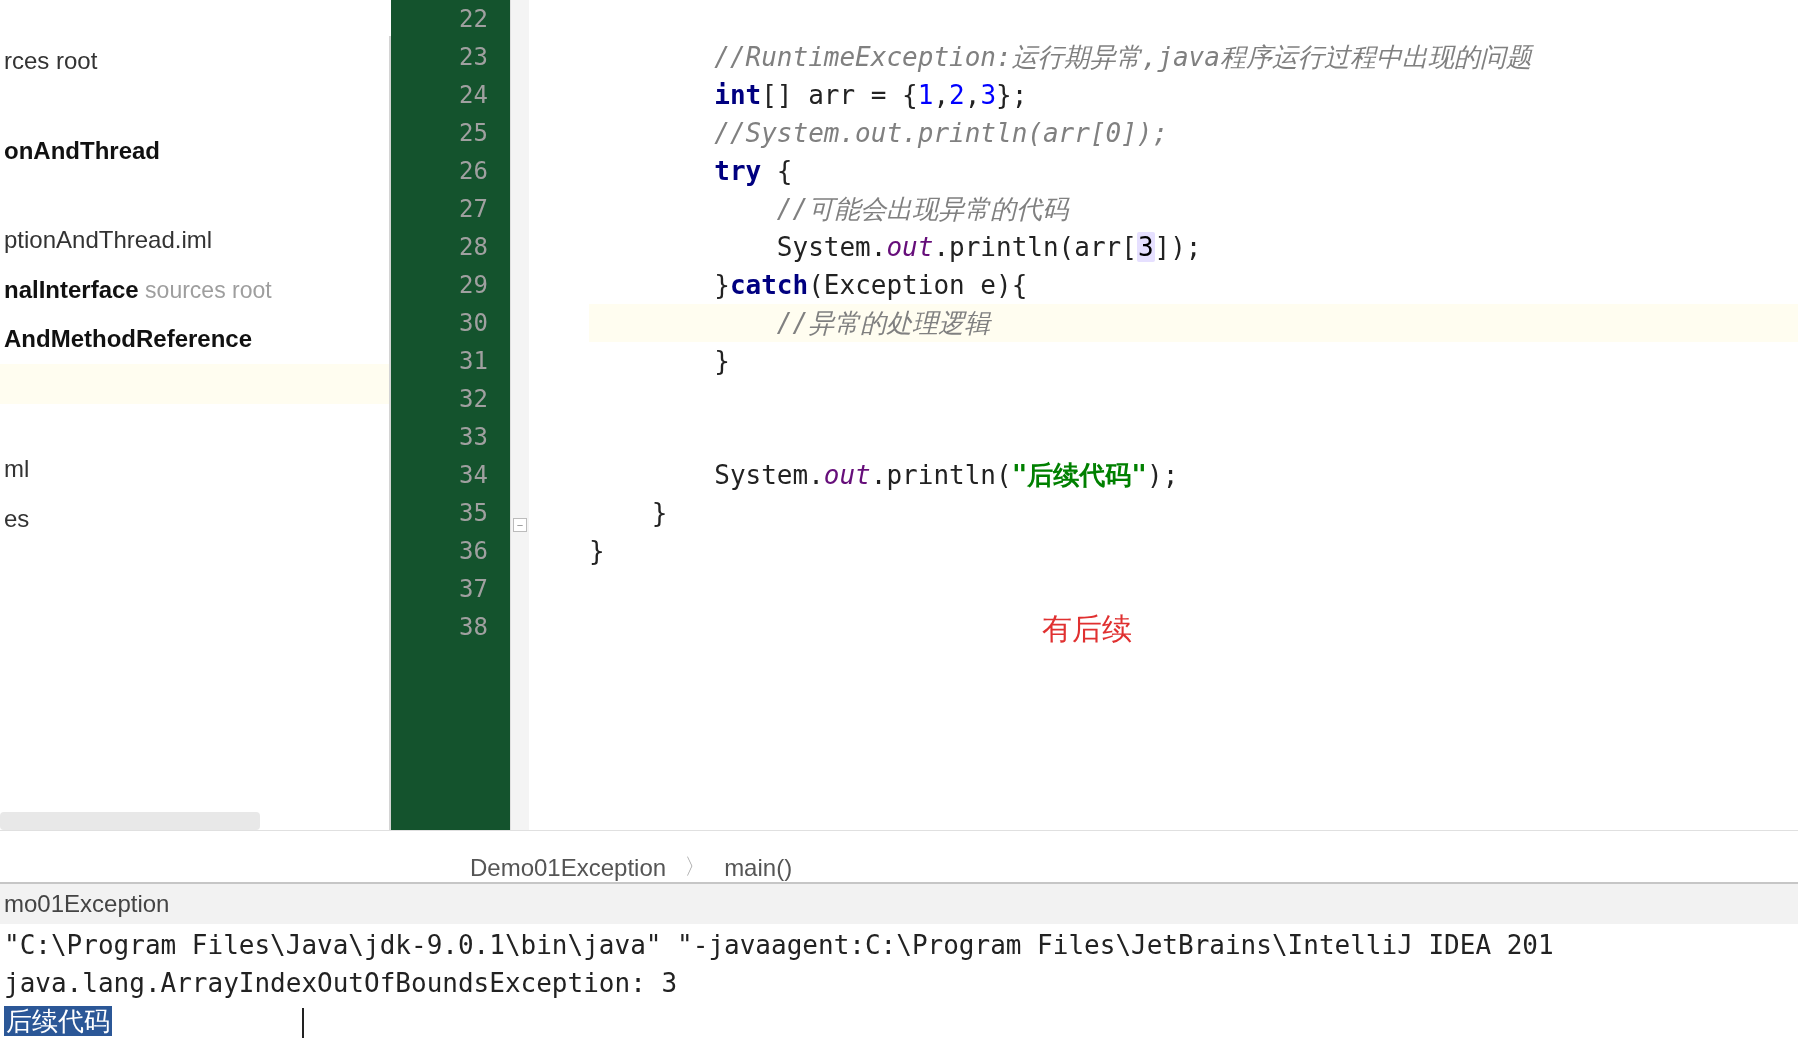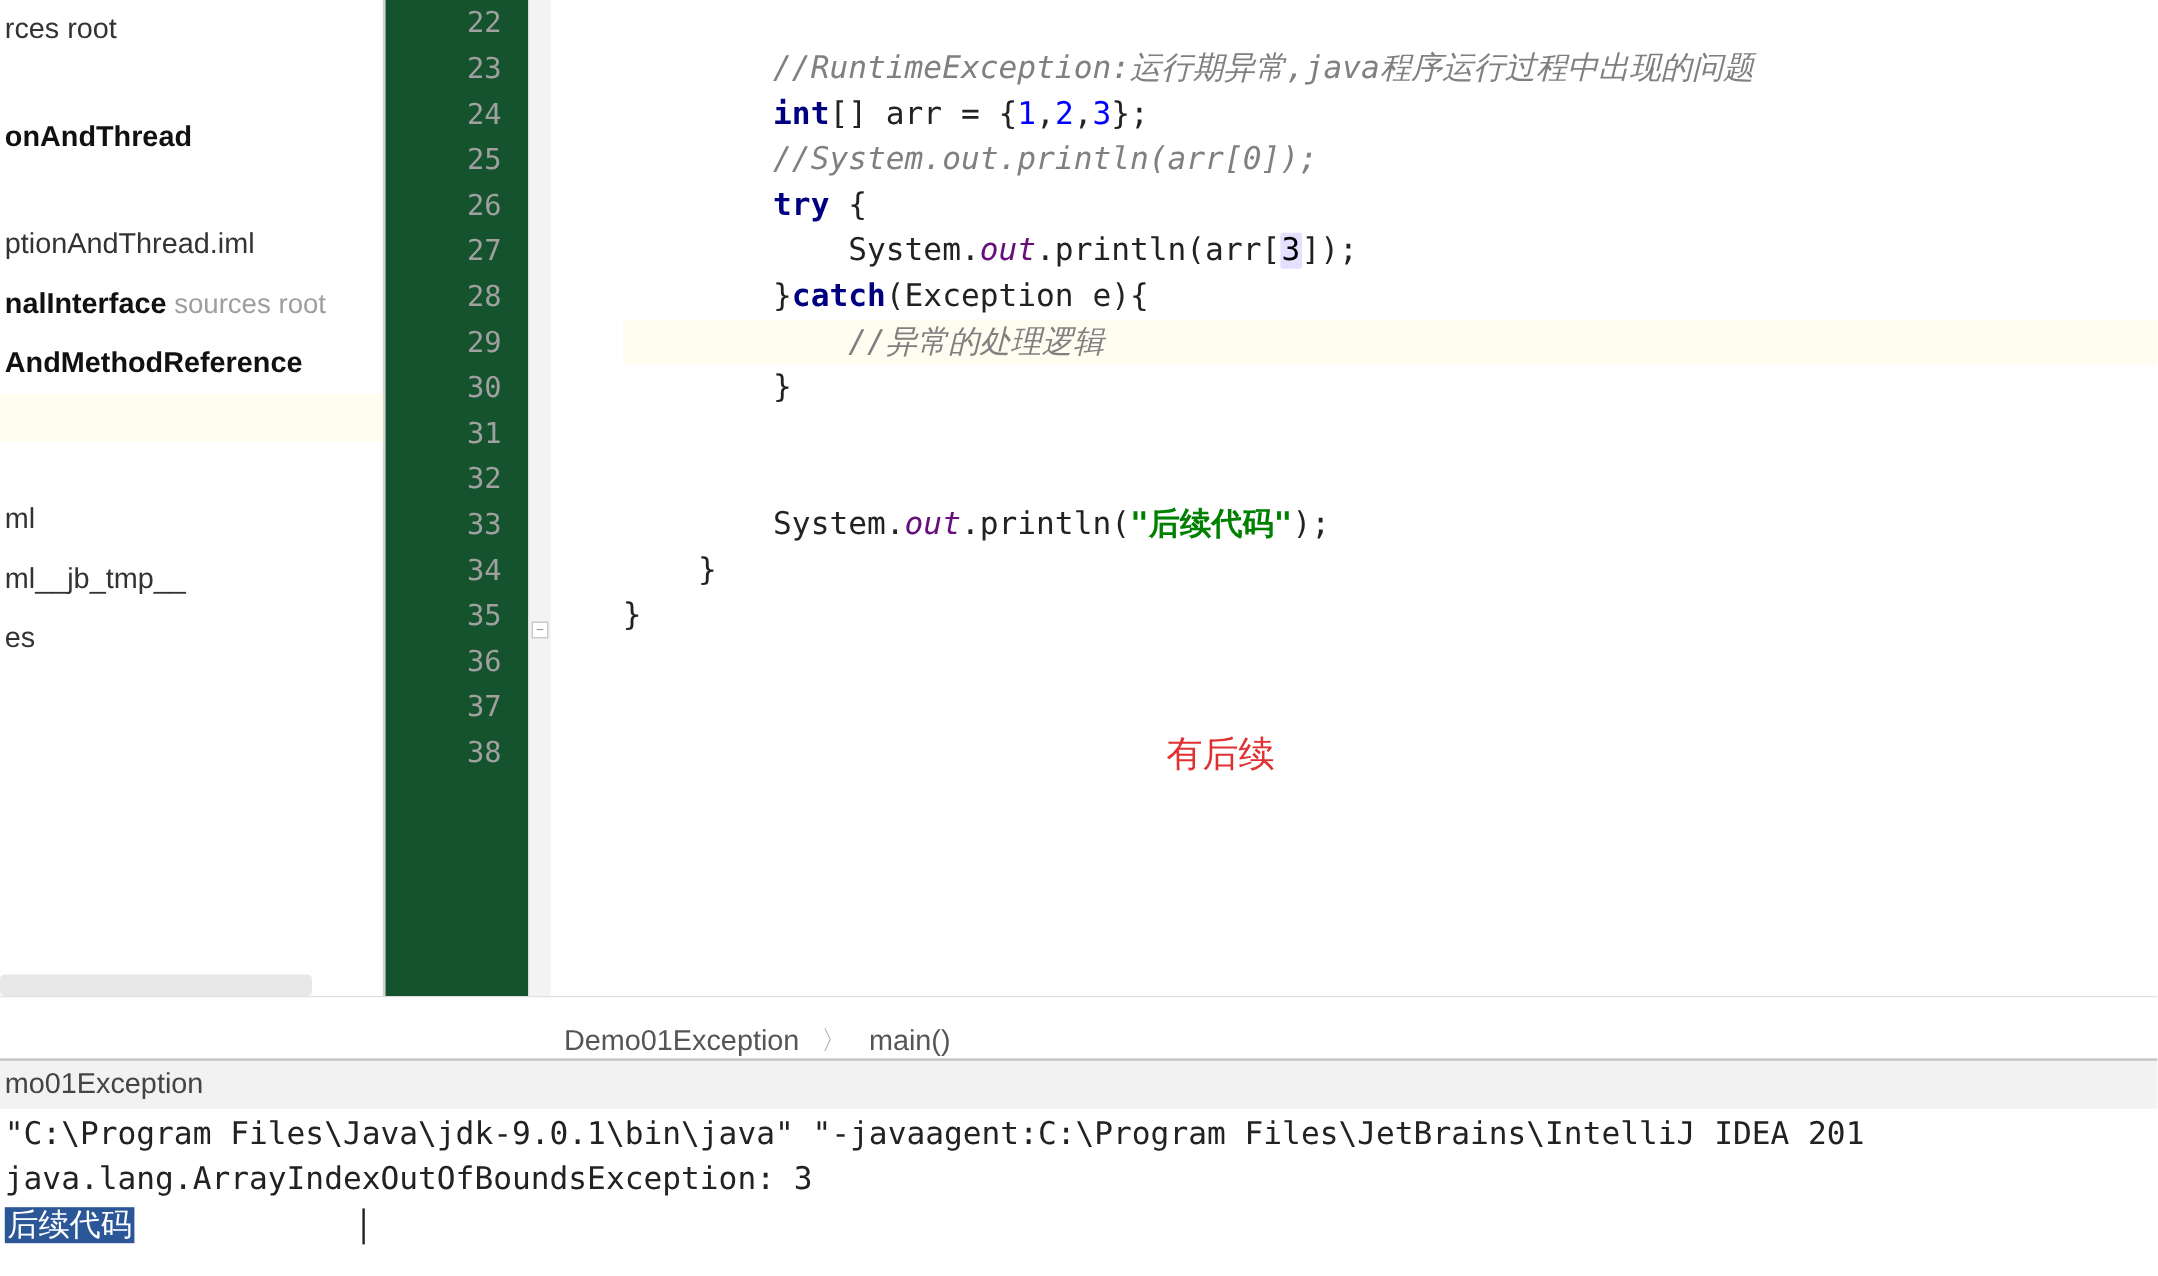--- a/index.html
+++ b/index.html
@@ -8,25 +8,26 @@
       font-size: 18px;
       background: #fff;
       overflow: hidden;
       width: 1798px;
       height: 1063px;
     }
     .container { display: flex; height: 830px; }
 
     
     .sidebar {
-      width: 321px;
+      width: 391px;
       border-right: 2px solid #d4d4d4;
       background: #fff;
       overflow: hidden;
       position: relative;
+      margin-top: 36px;
     }
     .tree-item {
       padding: 8px 4px;
       font-size: 24px;
       color: #333;
       white-space: nowrap;
       line-height: 1.4;
     }
     .tree-item.bold { font-weight: 700; color: #111; }
     .muted-suffix { color: #9e9e9e; font-weight: 400; font-size: 23px; }
@@ -161,21 +162,20 @@
         <div class="tree-item"><span>rces root</span></div>
         <div class="tree-item blank"></div>
         <div class="tree-item bold"><span>onAndThread</span></div>
         <div class="tree-item blank"></div>
         <div class="tree-item"><span>ptionAndThread.iml</span></div>
         <div class="tree-item bold"><span>nalInterface</span><span class="muted-suffix"> sources root</span></div>
         <div class="tree-item bold"><span>AndMethodReference</span></div>
         <div class="tree-item highlight blank"></div>
         <div class="tree-item blank"></div>
         <div class="tree-item"><span>ml</span></div>
-        <div class="tree-item"><span>ml__jb_tmp__</span></div>
         <div class="tree-item"><span>es</span></div>
       </div>
     <div class="sidebar-hscroll"></div>
   </div>
 
   <div class="gutter" id="gutter-host">
       <div class="ln">22</div>
       <div class="ln">23</div>
       <div class="ln">24</div>
       <div class="ln">25</div>
@@ -197,20 +197,21 @@
     <div class="fold-mark" style="top:518px">−</div>
   </div>
 
   <div class="editor" id="editor-host">
 
   <div class="code-line"></div>
       <div class="code-line">        <span class="kw-comment">//RuntimeException:运行期异常,java程序运行过程中出现的问题</span></div>
       <div class="code-line">        <span class="kw-type">int</span><span class="kw-plain">[] arr = {</span><span class="kw-number">1</span><span class="kw-plain">,</span><span class="kw-number">2</span><span class="kw-plain">,</span><span class="kw-number">3</span><span class="kw-plain">};</span></div>
       <div class="code-line">        <span class="kw-comment">//System.out.println(arr[0]);</span></div>
       <div class="code-line">        <span class="kw-keyword">try</span><span class="kw-plain"> {</span></div>
+      <div class="code-line">            <span class="kw-comment">//可能会出现异常的代码</span></div>
       <div class="code-line">            <span class="kw-plain">System.</span><span class="kw-field">out</span><span class="kw-plain">.println(arr[</span><span class="kw-index-hl">3</span><span class="kw-plain">]);</span></div>
       <div class="code-line">        <span class="kw-plain">}</span><span class="kw-keyword">catch</span><span class="kw-plain">(Exception e){</span></div>
       <div class="code-line hl">            <span class="kw-comment">//异常的处理逻辑</span></div>
       <div class="code-line">        <span class="kw-plain">}</span></div>
       <div class="code-line"></div>
       <div class="code-line"></div>
       <div class="code-line">        <span class="kw-plain">System.</span><span class="kw-field">out</span><span class="kw-plain">.println(</span><span class="kw-string">"后续代码"</span><span class="kw-plain">);</span></div>
       <div class="code-line">    <span class="kw-plain">}</span></div>
       <div class="code-line"><span class="kw-plain">}</span></div>
       <div class="code-line"></div>

